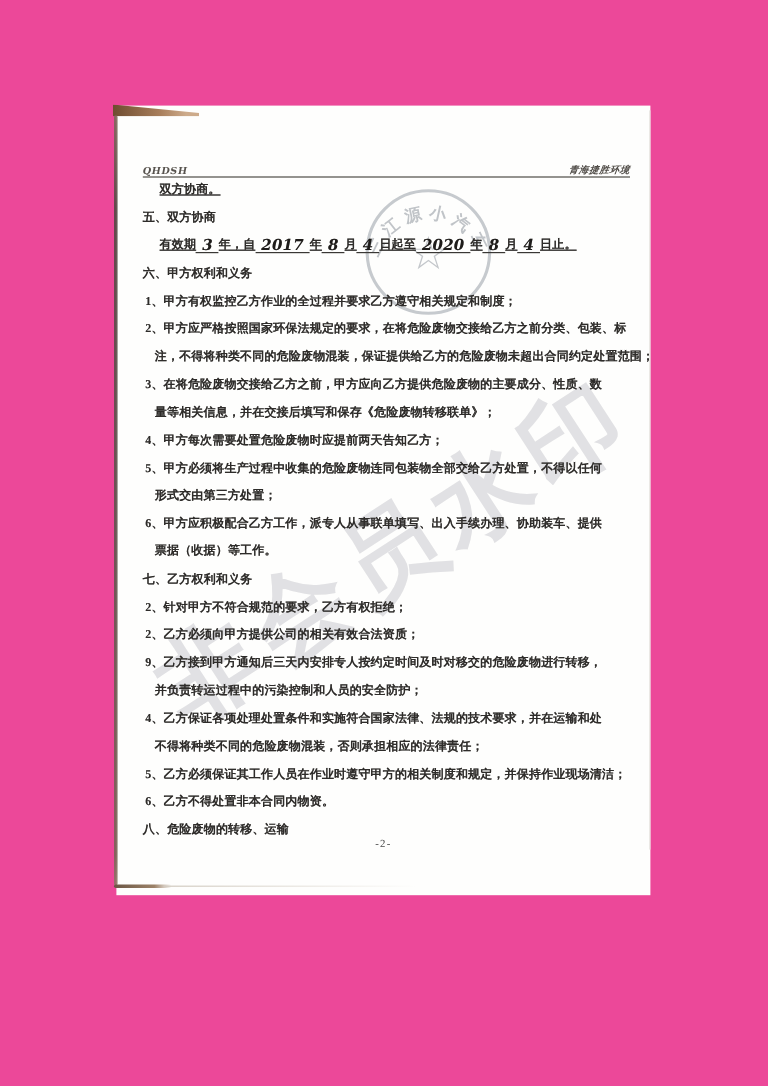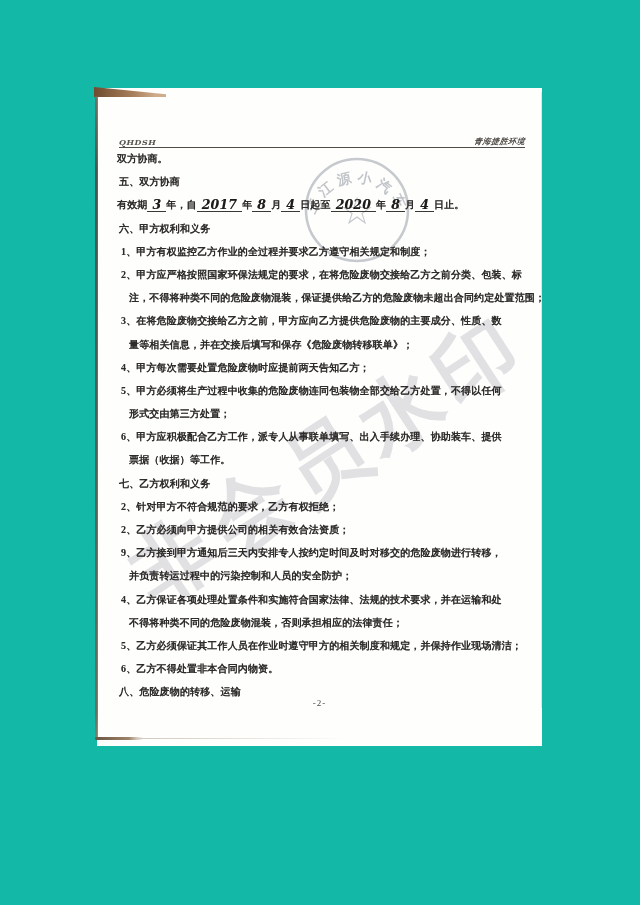--- a/index.html
+++ b/index.html
@@ -1,20 +1,20 @@
 <!DOCTYPE html>
 <html><head>
 <meta charset="utf-8">
 <style>
   html,body{margin:0;padding:0;}
   body{
     width:640px;height:905px;position:relative;background:#ffffff;overflow:hidden;
     font-family:"Liberation Serif","DejaVu Serif",serif;
   }
-  .viewer{width:640px;height:905px;position:absolute;top:0;left:0;background:#14b8a6;}
+  .viewer{width:640px;height:905px;position:absolute;top:0;left:0;background:#ec4899;}
 
   
   .page{
     position:absolute;left:97px;top:88px;width:445px;height:658px;
     background:#fefefd;overflow:visible;
   }
   .edge-wedge{
     position:absolute;left:-3px;top:-1px;width:72px;height:10px;
     background:linear-gradient(to right,#6e4c30,#a97f5c 55%,#cdab8b 85%);
     clip-path:polygon(0 0,100% 72%,100% 100%,0 100%);
@@ -55,21 +55,21 @@
   
   .lines{
     position:absolute;left:16px;top:64px;width:414px;
     font-size:10px;letter-spacing:.15px;color:#2e2c2a;font-weight:600;
     text-shadow:0 0 .5px rgba(46,44,42,.45);
   }
   .line{height:13px;line-height:13px;margin-bottom:10.2px;white-space:nowrap;}
   .line.h{margin-left:6px;}
   .line.i1{margin-left:8px;}
   .line.cont{margin-left:16px;}
-  .line.sub{margin-left:4px;}
+  .line.sub{margin-left:20px;text-decoration:underline;}
   .hw{
     display:inline-block;font-family:"DejaVu Serif","Liberation Serif",serif;
     font-style:italic;font-weight:700;font-size:12.5px;line-height:10px;
     color:#1e1c1a;border-bottom:1px solid #3a3835;padding:0 5px 1px 5px;
     transform:translateY(1px);
   }
 
   
   .stamp{
     position:absolute;left:205px;top:66px;width:110px;height:112px;

